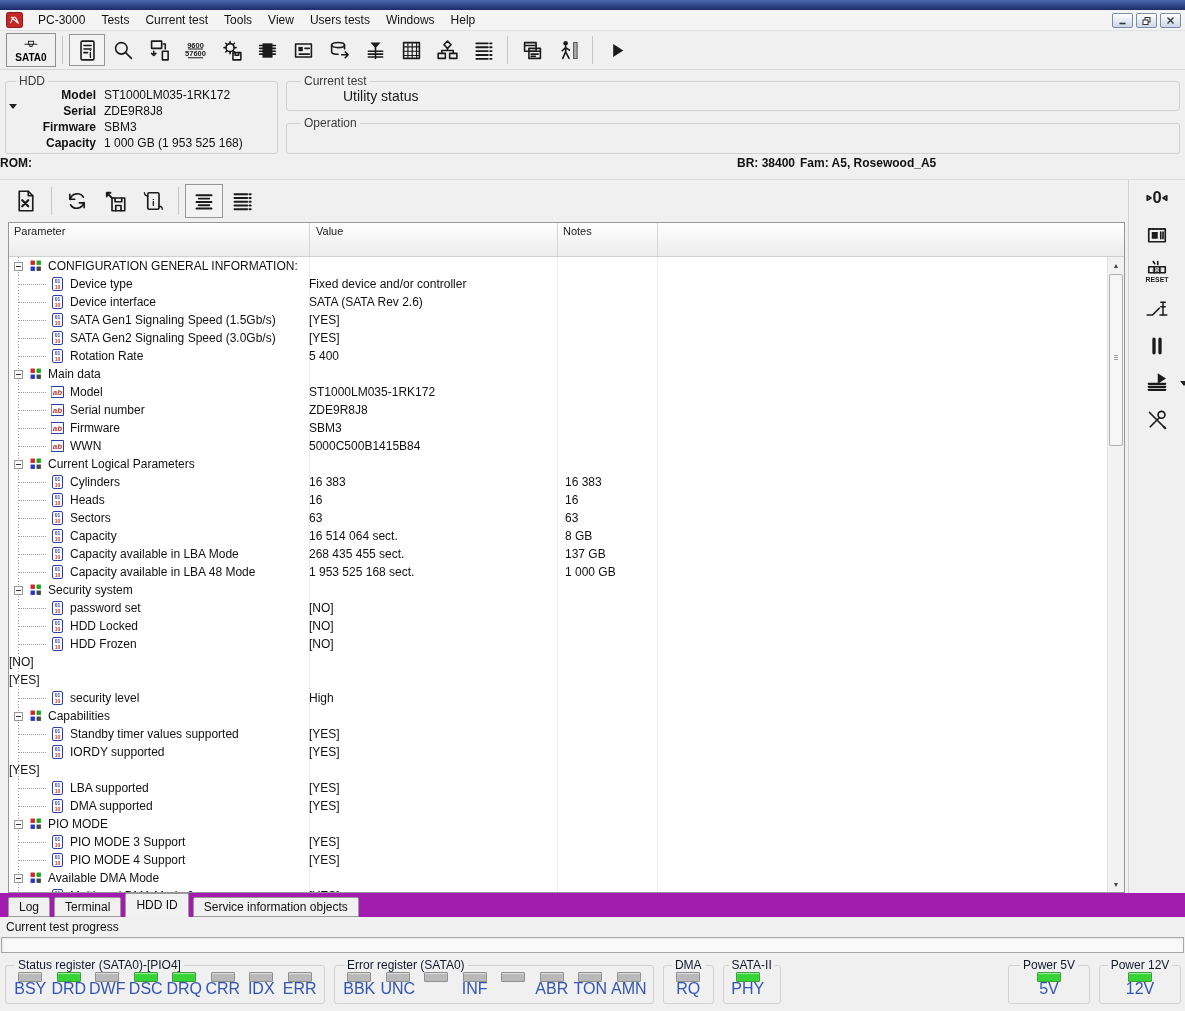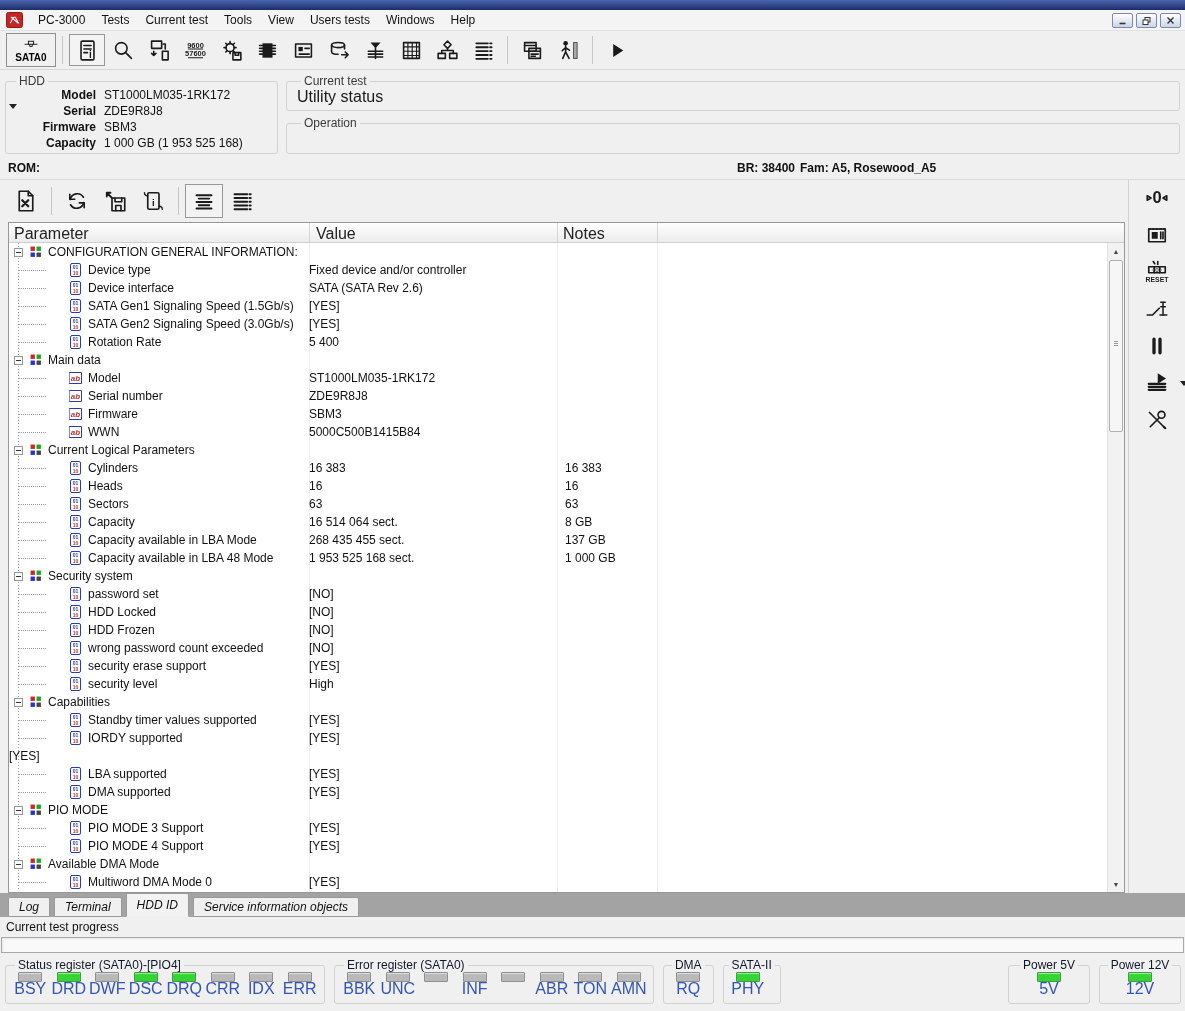--- a/index.html
+++ b/index.html
@@ -30,80 +30,80 @@
   fieldset { border:1px solid #d2d2d2; border-radius:3px;padding-left:10px; }
   legend { font-size:12px; color:#3a3a3a; padding:0 3px; margin-left:4px; }
   #hdd-box { width:273px; height:80px; position:relative; padding:0 0 0 6px; }
   #hdd-dd { position:absolute; left:3px; top:16px; width:0; height:0;
             border-left:4px solid transparent; border-right:4px solid transparent; border-top:5px solid #222; }
   #hdd-fields { margin-top:-1px; }
   .hrow { display:flex; line-height:16px; }
   .hlabel { width:84px; text-align:right; font-weight:bold; margin-right:8px; flex:none; }
   #ct-col { flex:1; display:flex; flex-direction:column; gap:5px; margin-right:1px; }
   #ct-box { height:37px; padding-left:10px; }
-  #ct-status { font-size:16px; margin-top:0px; color:#1a1a1a; }
+  #ct-status { font-size:14px; margin-top:0px; color:#1a1a1a;margin-left:46px; }
   #op-box { height:38px; }
 
   
-  #rom-bar { height:24px; position:relative; display:flex; align-items:center; padding-left:8px;
+  #rom-bar { height:24px; position:relative; display:flex; align-items:flex-start; padding-left:0;
              background:#f0f0f0; border-bottom:1px solid #dcdcdc; font-weight:bold; }
   #rom-br  { position:absolute; left:737px; }
   #rom-fam { position:absolute; left:800px; }
 
   
   #mid { height:713px; display:flex; }
   #mid-left { width:1128px; display:flex; flex-direction:column; }
   #toolbar2 { height:42px; display:flex; align-items:center; padding-left:7px; background:#f0f0f0; }
   #toolbar2 .tbtn { width:38px; height:34px; }
   #toolbar2 .tbtn svg { width:24px; height:24px; }
 
   #treewrap { flex:1; margin:0 3px 0 8px; border:1px solid #979797; background:#fff; display:flex; flex-direction:column; overflow:hidden; }
-  #treehead { height:20px; display:flex; background:linear-gradient(#ffffff,#ececec); border-bottom:1px solid #cfcfcf; font-size:16px; color:#222; flex:none; }
+  #treehead { height:34px; display:flex; background:linear-gradient(#ffffff,#ececec); border-bottom:1px solid #cfcfcf; font-size:11px; color:#222; flex:none; }
   .hcell { padding:2px 0 0 6px; overflow:hidden; white-space:nowrap; }
   .hc1 { width:300px; padding-left:5px; }
   .hc2 { width:248px; border-left:1px solid #d6d6d6; }
   .hc3 { width:100px; border-left:1px solid #d6d6d6; padding-left:5px; }
   .hcf { flex:1; border-left:1px solid #d6d6d6; }
 
   #treebody { flex:1; position:relative; overflow:hidden; }
   .coldiv { position:absolute; top:0; bottom:0; width:1px; background:#ededed; }
   #rows { position:relative; width:calc(100% - 17px);
           background-image:repeating-linear-gradient(to bottom,#9a9a9a 0 1px,transparent 1px 3px);
           background-size:1px 100%; background-position:9px 0; background-repeat:no-repeat; }
   .trow { height:18px; display:flex; align-items:center; white-space:nowrap; }
   .cell { overflow:hidden; height:18px; display:flex; align-items:center; }
   .c1 { width:300px; flex:none; position:relative; }
   .c2 { width:248px; flex:none; }
   .c3 { flex:1; padding-left:8px; }
   .c1.grp { padding-left:5px; gap:0; }
   .expand { width:9px; height:9px; border:1px solid #969696; background:#fff; position:relative; flex:none; }
   .expand::after { content:""; position:absolute; left:1px; right:1px; top:3px; height:1px; background:#333; }
   .gicon { margin:0 6px 0 7px; display:flex; flex:none; }
-  .c1.leaf { padding-left:60px; }
+  .c1.leaf { padding-left:42px; }
   .c1.leaf::before { content:""; position:absolute; left:9px; top:9px; width:28px; border-top:1px dotted #9a9a9a; }
   .licon { margin-right:6px; display:flex; flex:none; position:relative; z-index:1; background:#fff; }
 
   
   #vscroll { position:absolute; right:0; top:0; bottom:0; width:17px; background:#f2f2f2; border-left:1px solid #e3e3e3; }
   .sarrow { height:16px; display:flex; align-items:center; justify-content:center; font-size:7px; color:#444; }
   #sthumb { position:absolute; left:1px; right:1px; top:17px; height:172px; background:#f6f6f6;
             border:1px solid #b0b0b0; border-radius:2px; }
   #sthumb::after { content:""; position:absolute; left:4px; right:4px; top:80px; height:5px;
                    background:repeating-linear-gradient(to bottom,#9a9a9a 0 1px,transparent 1px 2px); }
 
   
   #rtb { width:57px; border-left:1px solid #d2d2d2; background:#f0f0f0; display:flex; flex-direction:column;
          align-items:center; padding-top:2px; gap:5px; }
   .rbtn { width:36px; height:32px; display:flex; align-items:center; justify-content:center; position:relative; background:none; border:none; }
   .rbtn svg { width:24px; height:24px; }
   .dd-arrow { position:absolute; right:-13px; top:14px; width:0; height:0;
               border-left:4px solid transparent; border-right:4px solid transparent; border-top:5px solid #222; }
 
   
-  #tabsrow { height:24px; display:flex; align-items:flex-end; padding-left:8px; background:#a3a3a3; gap:4px;font-style:italic; }
+  #tabsrow { height:24px; display:flex; align-items:flex-end; padding-left:8px; background:#a21caf; gap:4px; }
   .tab { height:20px; border:1px solid #9a9a9a; border-radius:2px 2px 0 0; background:#f0f0f0;
          padding:0 10px; display:flex; align-items:center; }
   .tab.active { height:24px; border-bottom:1px solid #f0f0f0; background:#f2f2f2; z-index:2; }
   #progress-label { height:18px; padding:3px 0 0 6px; }
   #progress-wrap { height:22px; padding:2px 1px 4px 1px; }
   #progress-bar { height:16px; border:1px solid #a8a8a8; background:#f9f9f9; box-shadow:inset 1px 1px 2px rgba(0,0,0,.08); }
 
   
   #statusbar { height:54px; display:flex; align-items:flex-start; padding:1px 4px 0 5px; gap:9px; }
   .ledgroup { height:46px; padding:0 5px; flex:none; }
@@ -679,44 +679,24 @@
                       <text x="6.5" y="6.2" font-size="5" font-weight="bold" text-anchor="middle" fill="#2a3db0" stroke="none">01</text>
                       <text x="6.5" y="12" font-size="5" font-weight="bold" text-anchor="middle" fill="#c33333" stroke="none">10</text>
                     </svg>
                   </span>
                   <span class="tlabel">HDD Frozen</span>
                 </div>
                 <div class="cell c2">[NO]</div>
                 <div class="cell c3"></div>
               </div>
               <div class="trow">
-                <div class="cell c1 leaf">
-                  <span class="licon">
-                    <svg viewBox="0 0 13 14" width="13" height="14" fill="none" stroke="#1a1a1a" stroke-width="1.1" stroke-linecap="round" stroke-linejoin="round">
-                      <rect x="1.5" y="0.5" width="10" height="13" rx="1.5" fill="#ffffff" stroke="#2a3db0" stroke-width="1"></rect>
-                      <text x="6.5" y="6.2" font-size="5" font-weight="bold" text-anchor="middle" fill="#2a3db0" stroke="none">01</text>
-                      <text x="6.5" y="12" font-size="5" font-weight="bold" text-anchor="middle" fill="#c33333" stroke="none">10</text>
-                    </svg>
-                  </span>
-                  <span class="tlabel">wrong password count exceeded</span>
-                </div>
                 <div class="cell c2">[NO]</div>
                 <div class="cell c3"></div>
               </div>
               <div class="trow">
-                <div class="cell c1 leaf">
-                  <span class="licon">
-                    <svg viewBox="0 0 13 14" width="13" height="14" fill="none" stroke="#1a1a1a" stroke-width="1.1" stroke-linecap="round" stroke-linejoin="round">
-                      <rect x="1.5" y="0.5" width="10" height="13" rx="1.5" fill="#ffffff" stroke="#2a3db0" stroke-width="1"></rect>
-                      <text x="6.5" y="6.2" font-size="5" font-weight="bold" text-anchor="middle" fill="#2a3db0" stroke="none">01</text>
-                      <text x="6.5" y="12" font-size="5" font-weight="bold" text-anchor="middle" fill="#c33333" stroke="none">10</text>
-                    </svg>
-                  </span>
-                  <span class="tlabel">security erase support</span>
-                </div>
                 <div class="cell c2">[YES]</div>
                 <div class="cell c3"></div>
               </div>
               <div class="trow">
                 <div class="cell c1 leaf">
                   <span class="licon">
                     <svg viewBox="0 0 13 14" width="13" height="14" fill="none" stroke="#1a1a1a" stroke-width="1.1" stroke-linecap="round" stroke-linejoin="round">
                       <rect x="1.5" y="0.5" width="10" height="13" rx="1.5" fill="#ffffff" stroke="#2a3db0" stroke-width="1"></rect>
                       <text x="6.5" y="6.2" font-size="5" font-weight="bold" text-anchor="middle" fill="#2a3db0" stroke="none">01</text>
                       <text x="6.5" y="12" font-size="5" font-weight="bold" text-anchor="middle" fill="#c33333" stroke="none">10</text>

